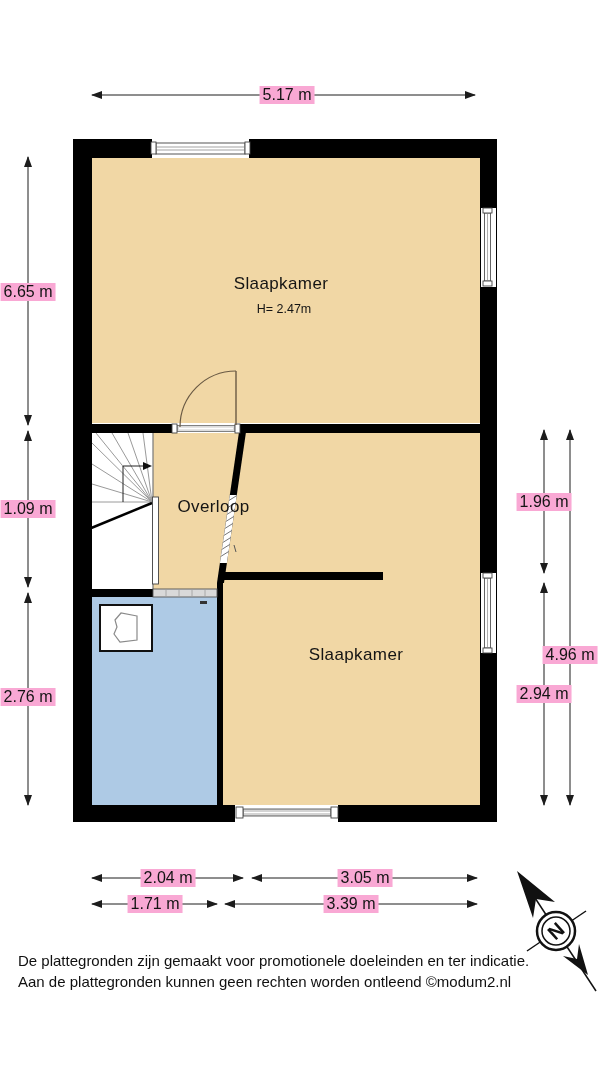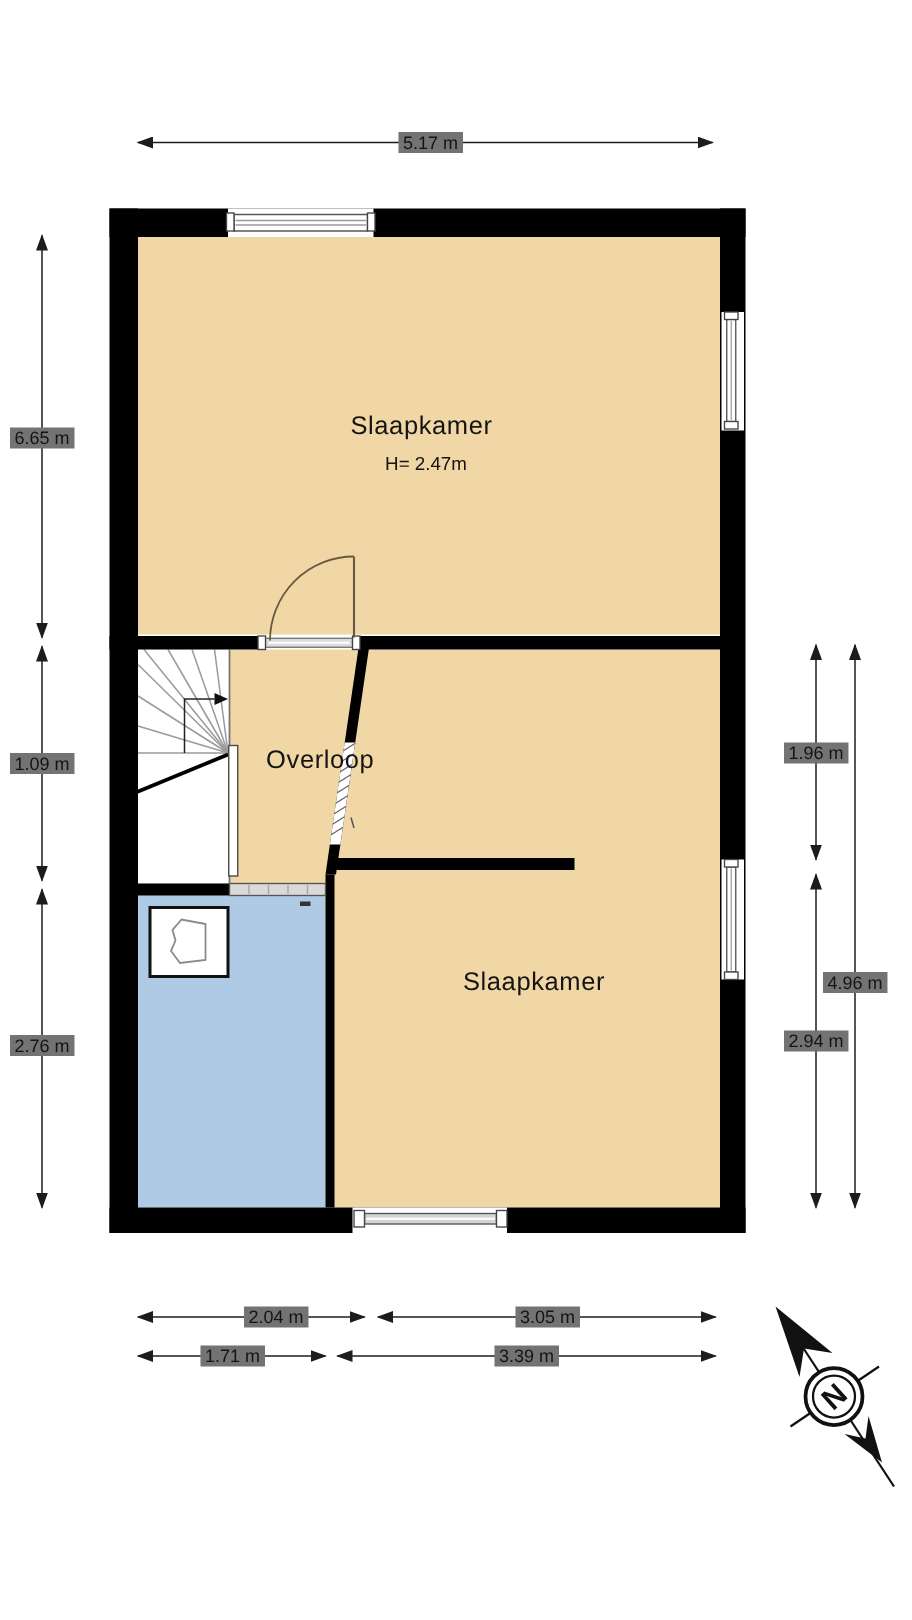--- a/index.html
+++ b/index.html
@@ -4,21 +4,21 @@
 <style>
   html,body{margin:0;padding:0;background:#ffffff;}
   #stage{position:relative;width:608px;height:1080px;background:#fff;overflow:hidden;
          font-family:"Liberation Sans",sans-serif;}
   #plan-svg{position:absolute;left:0;top:0;}
   .room-fill{fill:var(--room-fill,#F1D7A5);}
   .bath-fill{fill:var(--bathroom-fill,#AECAE5);}
   .wall{fill:var(--wall,#000);}
   .dimline{stroke:#1c1c1c;stroke-width:1;fill:none;}
   .lbl{position:absolute;transform:translate(-50%,-50%);white-space:nowrap;color:#141414;}
-  .dim-lbl{font-size:12px;background:#737373;padding:0 3px;}
+  .dim-lbl{font-size:16px;background:#f9a8d4;padding:0 3px;}
   .room-lbl{font-size:17px;letter-spacing:.4px;}
   .h-lbl{font-size:12.5px;}
   .disclaimer{position:absolute;left:18px;top:950px;font-size:15px;line-height:21px;color:#101010;}
 </style>
 </head>
 <body>
 
 <div id="stage">
 
   <svg id="plan-svg" width="608" height="1080" viewBox="0 0 608 1080">
@@ -175,24 +175,28 @@
   <div class="lbl dim-lbl" style="left:287px;top:95px;">5.17 m</div>
 
   <div class="lbl dim-lbl" style="left:28px;top:292px;">6.65 m</div>
   <div class="lbl dim-lbl" style="left:28px;top:509px;">1.09 m</div>
   <div class="lbl dim-lbl" style="left:28px;top:697px;">2.76 m</div>
 
   <div class="lbl dim-lbl" style="left:544px;top:502px;">1.96 m</div>
   <div class="lbl dim-lbl" style="left:570px;top:618px;margin-top:37px;">4.96 m</div>
   <div class="lbl dim-lbl" style="left:544px;top:694px;">2.94 m</div>
 
-  <div class="lbl dim-lbl" style="left:184px;top:878px;text-align:center;">2.04 m</div>
+  <div class="lbl dim-lbl" style="left:168px;top:878px;text-align:center;">2.04 m</div>
   <div class="lbl dim-lbl" style="left:365px;top:878px;">3.05 m</div>
   <div class="lbl dim-lbl" style="left:155px;top:904px;">1.71 m</div>
   <div class="lbl dim-lbl" style="left:351px;top:904px;">3.39 m</div>
 
   <div class="lbl room-lbl" style="left:281px;top:284px;">Slaapkamer</div>
   <div class="lbl h-lbl" style="left:284px;top:309px;">H= 2.47m</div>
   <div class="lbl room-lbl" style="left:195px;top:507px;padding-left:37px;">Overloop</div>
   <div class="lbl room-lbl" style="left:356px;top:655px;">Slaapkamer</div>
 
+  <div class="disclaimer">
+    <div>De plattegronden zijn gemaakt voor promotionele doeleinden en ter indicatie.</div>
+    <div>Aan de plattegronden kunnen geen rechten worden ontleend ©modum2.nl</div>
+  </div>
 
 </div>
 
 </body></html>

